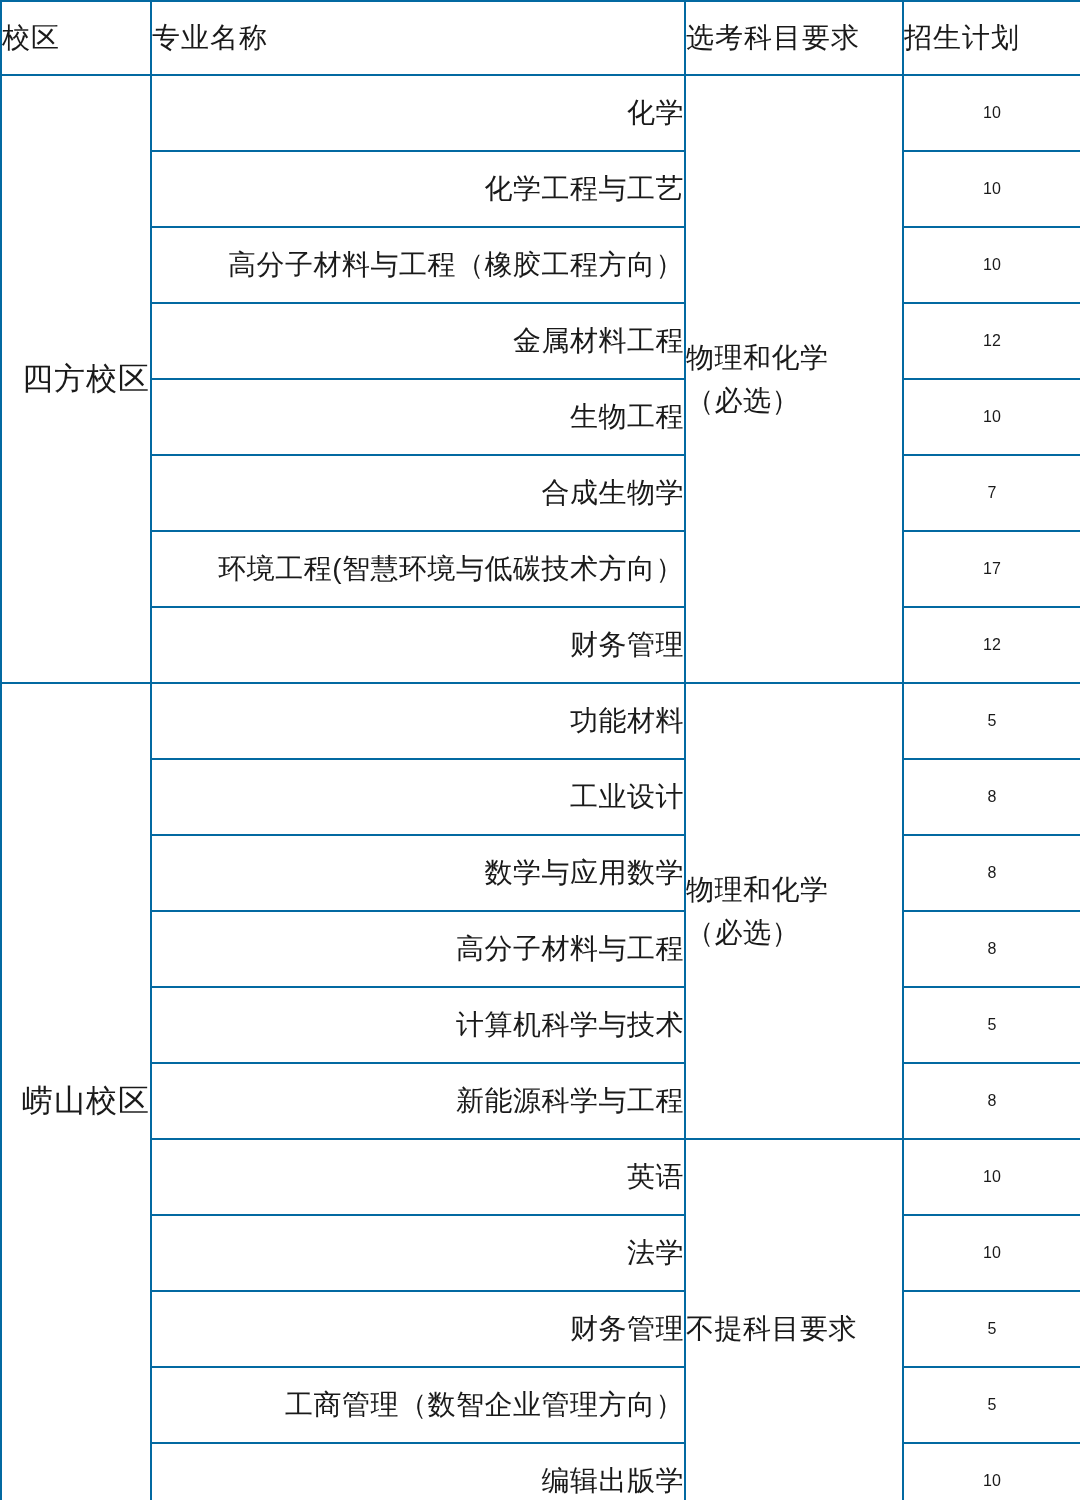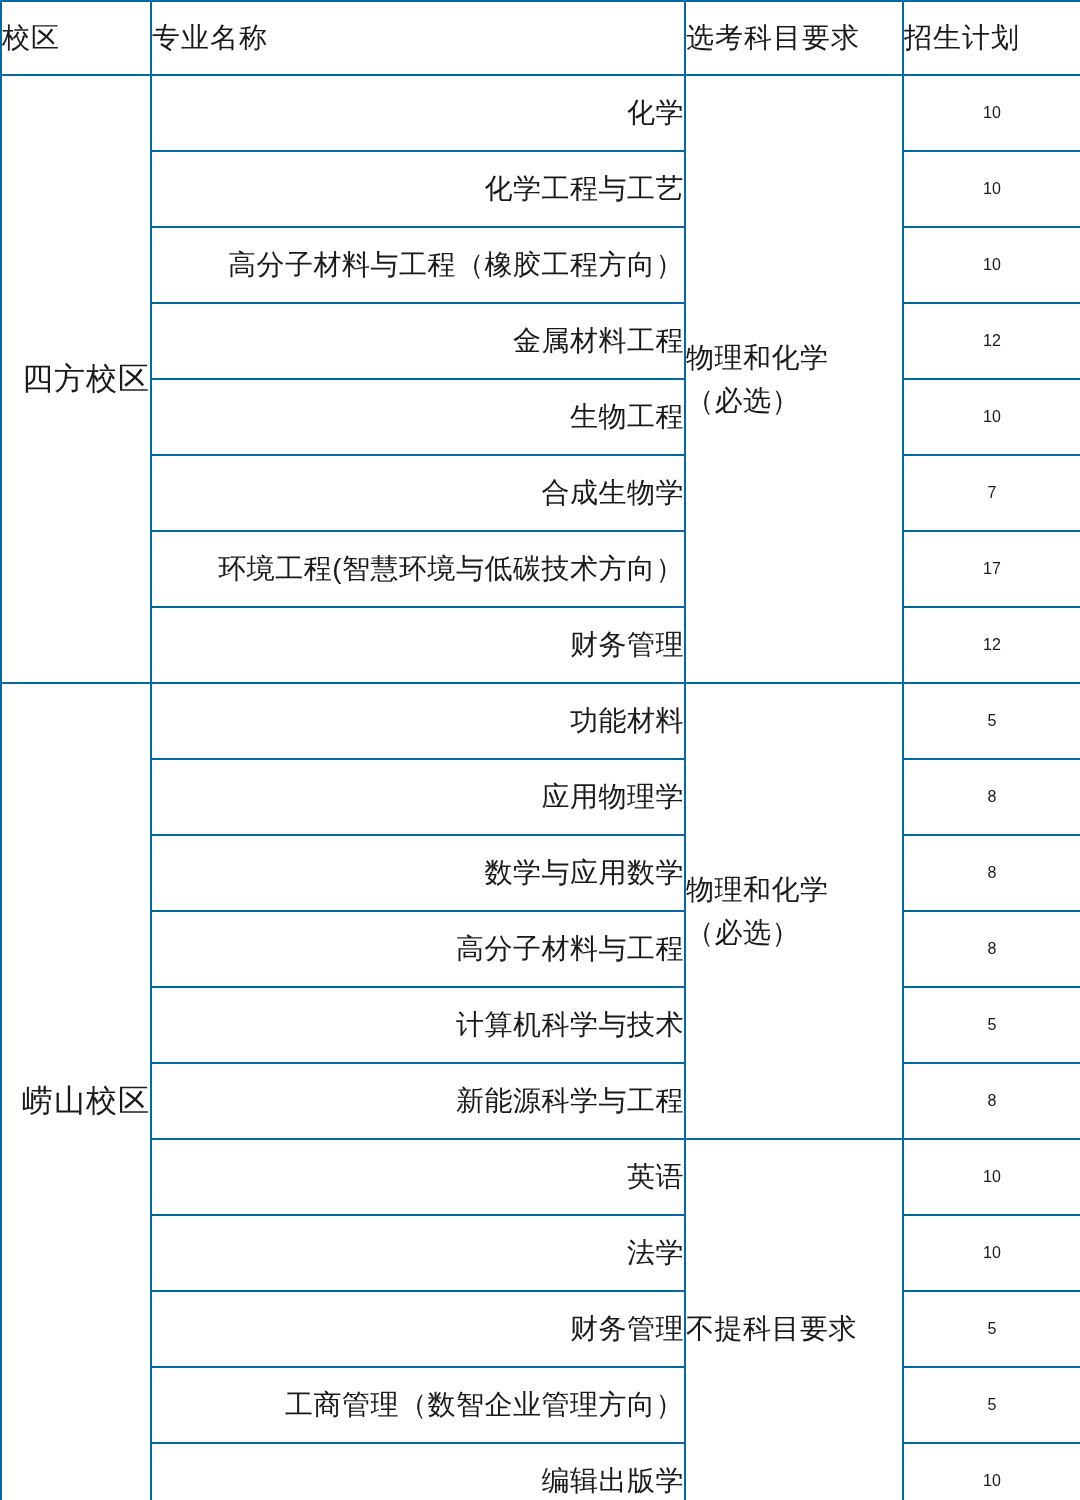--- a/index.html
+++ b/index.html
@@ -132,21 +132,21 @@
     <tr>
       <td class="campus-cell" rowspan="11">崂山校区</td>
       <td class="major-cell">功能材料</td>
       <td class="subject-cell" rowspan="6">
         <span>物理和化学</span>
         <span class="subject-line2">（必选）</span>
       </td>
       <td class="quota-cell">5</td>
     </tr>
     <tr>
-      <td class="major-cell">应用物理学</td>
+      <td class="major-cell">工业设计</td>
       <td class="quota-cell">8</td>
     </tr>
     <tr>
       <td class="major-cell">数学与应用数学</td>
       <td class="quota-cell">8</td>
     </tr>
     <tr>
       <td class="major-cell">高分子材料与工程</td>
       <td class="quota-cell">8</td>
     </tr>

